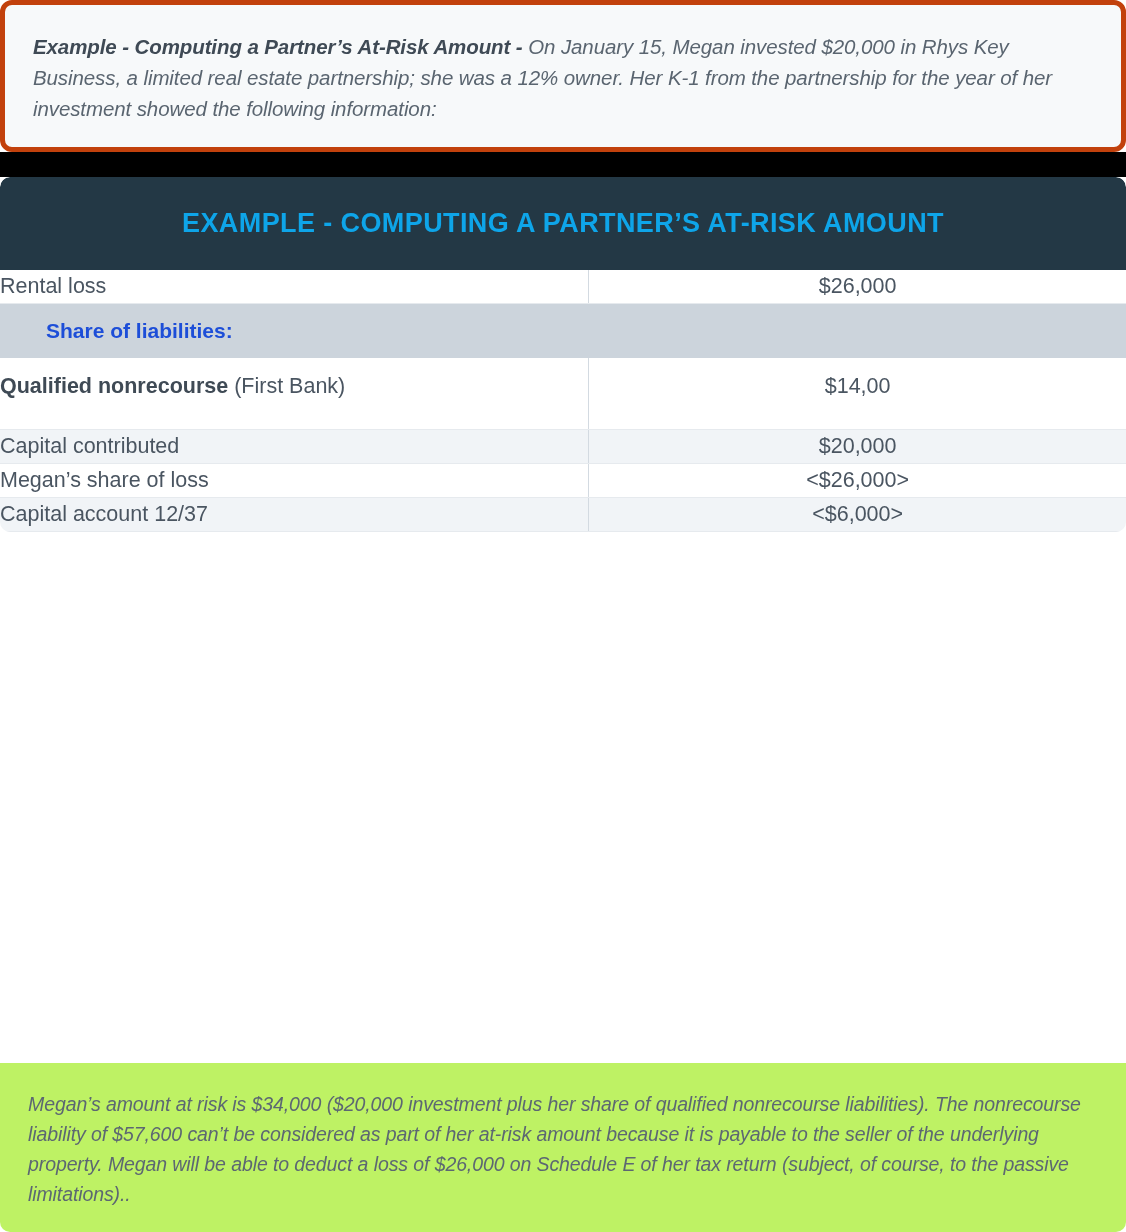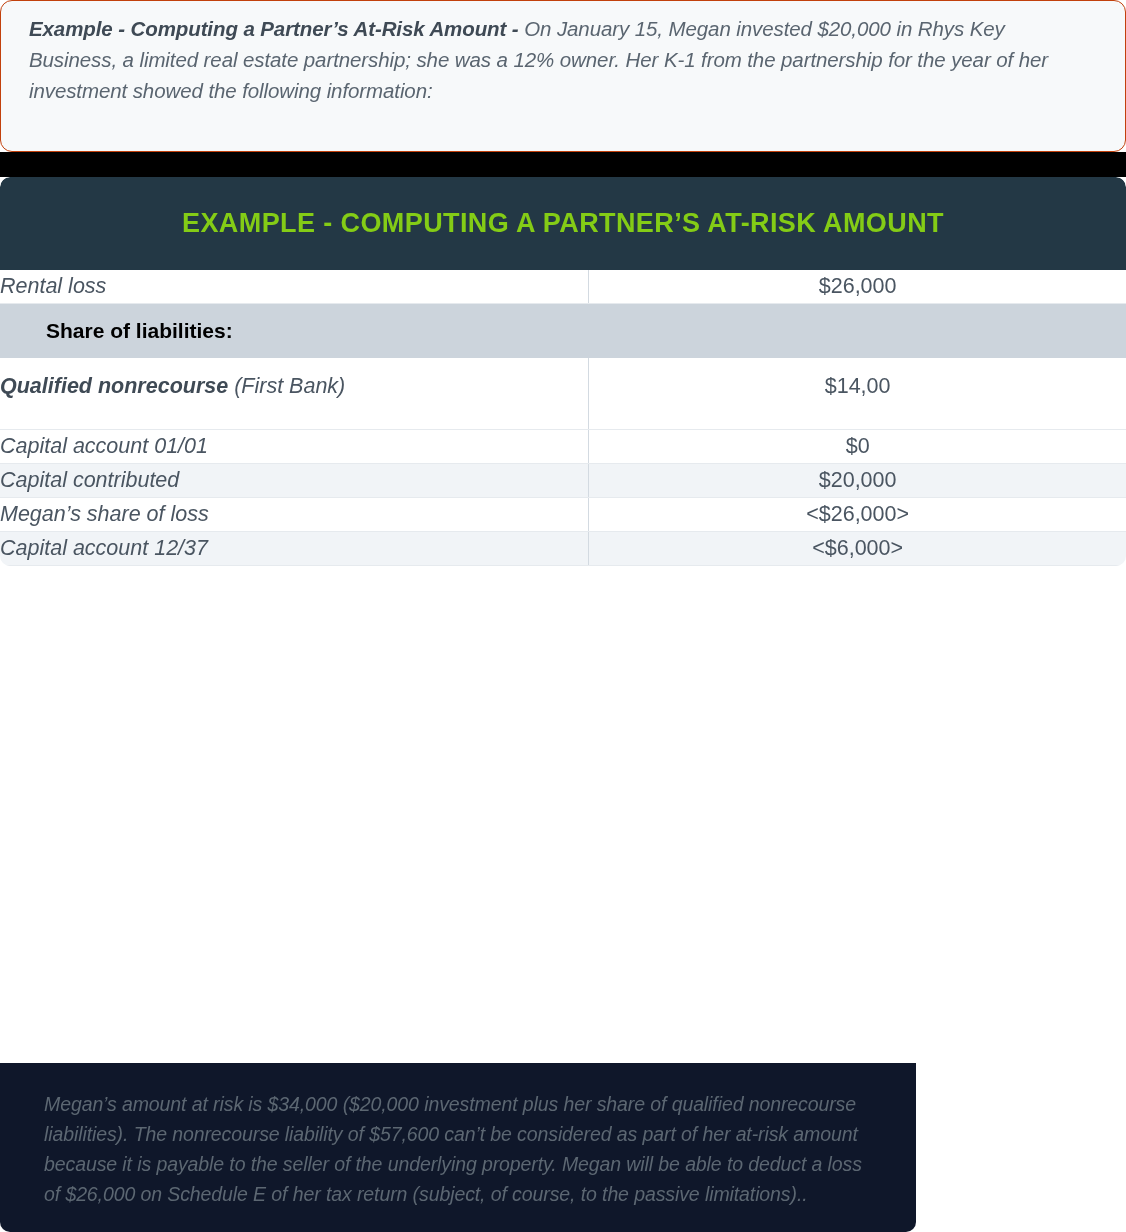--- a/index.html
+++ b/index.html
@@ -23,23 +23,23 @@
 
   
   .intro-card {
     position: absolute;
     left: 0;
     top: 0;
     width: 1126px;
     height: 152px;
     box-sizing: border-box;
     background: #f7f9fa;
-    border: 1px solid #c2410c;
+    border: 5px solid #c2410c;
     border-radius: 12px;
-    padding: 12px 28px 0 28px;
+    padding: 26px 28px 0 28px;
   }
   .intro-text {
     font-family: "Liberation Sans", sans-serif;
     font-style: italic;
     font-size: 20.5px;
     line-height: 31px;
     color: #5a6570;
     letter-spacing: -0.1px;
   }
   .intro-text .lead {
@@ -69,21 +69,21 @@
 
   .table-header {
     background: #233845;
     height: 93px;
     display: flex;
     align-items: center;
     justify-content: center;
     border-radius: 10px 10px 0 0;
   }
   .table-header-title {
-    color: #84cc16;
+    color: #0ea5e9;
     font-size: 27px;
     font-weight: bold;
     letter-spacing: 0.4px;
     text-align: center;
   }
 
   table.at-risk {
     width: 1126px;
     border-collapse: collapse;
     table-layout: fixed;
@@ -92,21 +92,20 @@
     vertical-align: middle;
     font-size: 21.5px;
     color: #4a5561;
     padding: 0;
   }
 
   .row-label {
     width: 525px;
     padding: 20px 24px 20px 46px;
     line-height: 33px;
-    font-style: italic;
   }
   .row-value {
     width: 479px;
     text-align: center;
     padding: 20px 62px 20px 24px;
     line-height: 33px;
   }
 
   tr.row-plain td { background: #ffffff; }
   tr.row-alt   td { background: #f1f4f7; }
@@ -121,46 +120,46 @@
     border-bottom: 1px solid #e6eaee;
   }
 
   tr.row-section td {
     background: #ccd4dc;
     border-bottom: none;
     border-right: none;
     padding: 13px 24px 13px 46px;
     font-weight: bold;
     font-size: 21px;
-    color: #000000;
+    color: #1d4ed8;
     line-height: 28px;
   }
 
   .bold-term {
     font-weight: bold;
     color: #3f4a55;
   }
 
   tr.tall .row-label,
   tr.tall .row-value {
     padding-top: 12px;
     padding-bottom: 26px;
   }
 
   
   .footer-note {
     position: absolute;
     left: 0;
     top: 1063px;
-    width: 916px;
+    width: 1126px;
     height: 169px;
     box-sizing: border-box;
-    background: #0f172a;
+    background: #bef264;
     border-radius: 0 0 10px 10px;
-    padding: 26px 42px 0 44px;
+    padding: 26px 42px 0 28px;
   }
   .footer-text {
     font-style: italic;
     font-size: 19.5px;
     line-height: 30px;
     color: #5c6772;
     letter-spacing: -0.1px;
   }
 </style>
 </head>
@@ -192,24 +191,20 @@
           <td colspan="2">Share of liabilities:</td>
         </tr>
 
         <tr class="row-plain tall">
           <td class="row-label"><span class="bold-term">Qualified nonrecourse</span><span> (First Bank)</span></td>
           <td class="row-value">$14,00</td>
         </tr>
 
 
 
-        <tr class="row-plain">
-          <td class="row-label"><span>Capital account 01/01</span></td>
-          <td class="row-value">$0</td>
-        </tr>
 
         <tr class="row-alt">
           <td class="row-label"><span>Capital contributed</span></td>
           <td class="row-value">$20,000</td>
         </tr>
 
         <tr class="row-plain">
           <td class="row-label"><span>Megan’s share of loss</span></td>
           <td class="row-value">&lt;$26,000&gt;</td>
         </tr>

